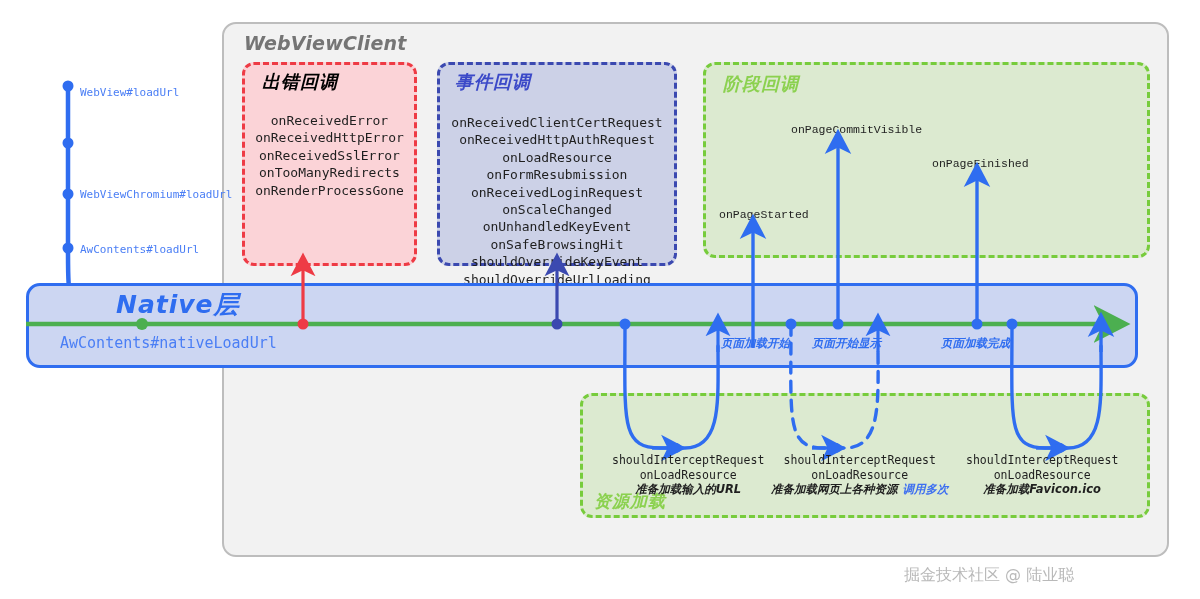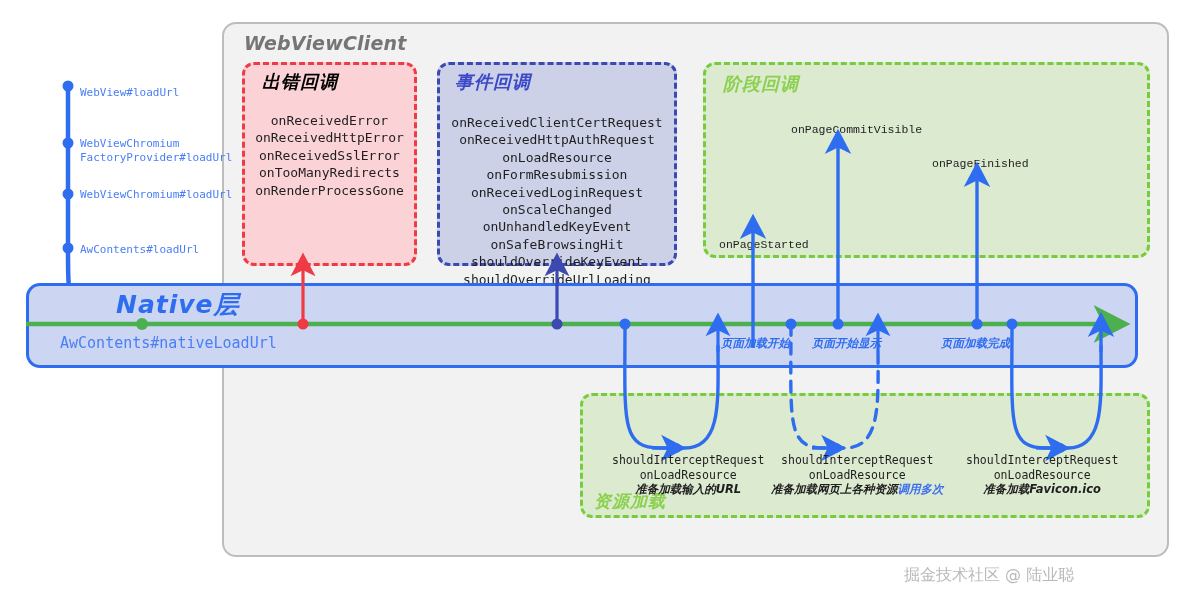--- a/index.html
+++ b/index.html
@@ -49,21 +49,21 @@
   #evt-list{left:437px;top:114px;width:240px;}
 
   #stage-box{left:703px;top:62px;width:447px;height:196px;
     background:#dcead0;border:3px dashed #77cc3c;}
   #stage-title{left:723px;top:72px;color:#8bd14f;text-align:right;}
 
   .stage-label{
     font-family:Liberation Mono, monospace;
     font-size:11.5px;color:#1f1f1f;white-space:nowrap;
   }
-  #lbl-started{left:719px;top:208px;margin-top:30px;}
+  #lbl-started{left:719px;top:208px;}
   #lbl-commit{left:791px;top:123px;}
   #lbl-finished{left:932px;top:157px;}
 
   
   #res-box{left:580px;top:393px;width:570px;height:125px;
     background:#dcead0;border:3px dashed #77cc3c;box-sizing:border-box;border-radius:12px;}
   #res-title{left:594px;top:490px;color:#8bd14f;
     font-family:"DejaVu Sans","Liberation Sans",sans-serif;
     font-style:italic;font-weight:bold;font-size:17px;letter-spacing:1px;}
 
@@ -185,22 +185,20 @@
   <div class="abs layer-abs stage-label" id="lbl-commit">onPageCommitVisible</div>
   <div class="abs layer-abs stage-label" id="lbl-finished">onPageFinished</div>
 
   <div class="abs layer-abs" id="res-box"></div>
 
   <div class="abs layer-abs" id="native-box"></div>
   <div class="abs layer-abs" id="native-title">Native层</div>
   <div class="abs layer-abs" id="native-sub">AwContents#nativeLoadUrl</div>
 
   <div class="abs layer-abs stack-lbl" id="s1">WebView#loadUrl</div>
-  <div class="abs layer-abs stack-lbl" id="s2">WebViewChromium
-FactoryProvider#loadUrl</div>
   <div class="abs layer-abs stack-lbl" id="s3">WebViewChromium#loadUrl</div>
   <div class="abs layer-abs stack-lbl" id="s4">AwContents#loadUrl</div>
 
   <svg id="svg-front" width="1200" height="599">
 
     <g>
       <line x1="26" y1="324" x2="1108" y2="324" stroke="#4caf50" stroke-width="4.5" marker-end="url(#ah-green)"></line>
       <circle cx="142" cy="324" r="6" fill="#4caf50"></circle>
     </g>
 
@@ -254,21 +252,21 @@
 
   <div class="abs res-grp" id="res1" style="z-index:7;">
     <div>shouldInterceptRequest</div>
     <div>onLoadResource</div>
     <div class="res-cn">准备加载输入的URL</div>
   </div>
 
   <div class="abs res-grp" id="res2" style="z-index:7;">
     <div>shouldInterceptRequest</div>
     <div>onLoadResource</div>
-    <div><span class="res-cn">准备加载网页上各种资源</span><span class="res-cn res-blue" style="">调用多次</span></div>
+    <div><span class="res-cn">准备加载网页上各种资源</span><span class="res-cn res-blue" style="margin-left:5px;">调用多次</span></div>
   </div>
 
   <div class="abs res-grp" id="res3" style="z-index:7;">
     <div>shouldInterceptRequest</div>
     <div>onLoadResource</div>
     <div class="res-cn">准备加载Favicon.ico</div>
   </div>
 
 
   <div class="abs tl-lbl" id="t1" style="z-index:7;">页面加载开始</div>

